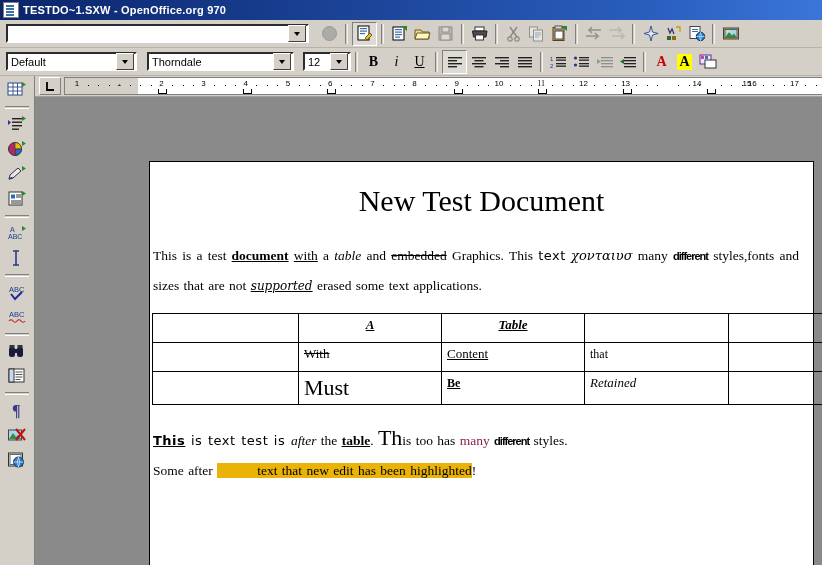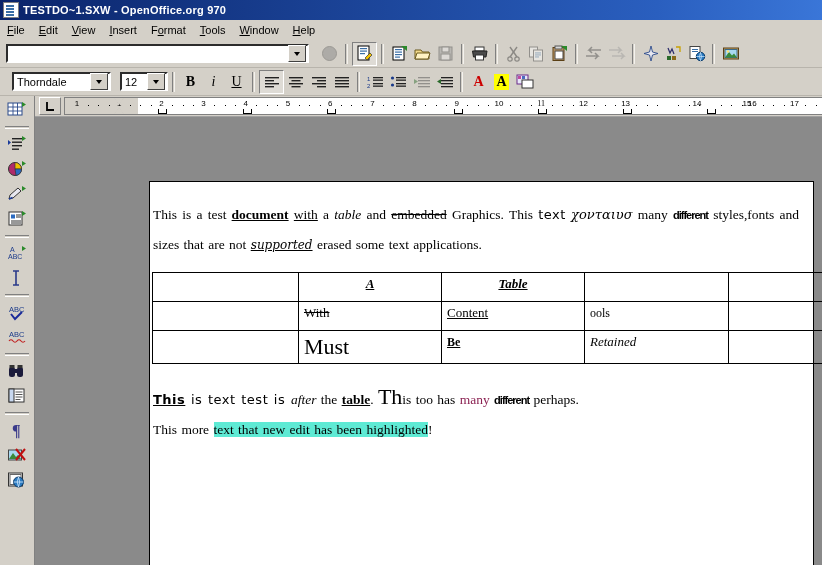--- a/index.html
+++ b/index.html
@@ -259,21 +259,21 @@
   .b  { font-weight: bold; text-decoration: underline; }
   .i  { font-style: italic; }
   .u  { text-decoration: underline; }
   .s  { text-decoration: line-through; }
   .mono { font-family: "DejaVu Sans", sans-serif; font-size: 13px; letter-spacing: .5px; }
   .greek { font-family: "DejaVu Serif", serif; font-style: italic; font-size: 13px; }
   .cond { font-family: "Liberation Sans Narrow", "Liberation Sans", sans-serif;
           font-weight: bold; font-size: 11px; letter-spacing: -1px; }
   .big { font-size: 22px; font-family: "Liberation Serif", serif; }
   .dkred { color: #8b2252; }
-  .hl { background: #5eead4; }
+  .hl { background: #eab308; padding-left: 40px; }
   .script { font-family: "DejaVu Serif", serif; font-style: italic; font-size: 12px;
             text-decoration: underline; }
 
   
   table.doctable {
     border-collapse: collapse;
     width: calc(100% - 4px);
     margin: 12px 2px 18px 2px;
     font-family: "Liberation Serif", serif;
     font-size: 13px;
@@ -296,30 +296,20 @@
 </head>
 <body>
 
 <div id="app">
 
   <div class="titlebar">
     <div class="ticon"></div>
     <div class="ttext">TESTDO~1.SXW - OpenOffice.org 970</div>
   </div>
 
-  <div class="menubar">
-    <div class="menuitem"><u>F</u>ile</div>
-    <div class="menuitem"><u>E</u>dit</div>
-    <div class="menuitem"><u>V</u>iew</div>
-    <div class="menuitem"><u>I</u>nsert</div>
-    <div class="menuitem">F<u>o</u>rmat</div>
-    <div class="menuitem"><u>T</u>ools</div>
-    <div class="menuitem"><u>W</u>indow</div>
-    <div class="menuitem"><u>H</u>elp</div>
-  </div>
 
   <div class="toolbar">
     <div class="combo" style="width:303px;margin-left:4px;">
       <div class="cval"></div>
       <div class="carrow">
           <i></i>
         </div>
     </div>
 
     <div class="tbtn dis" style="margin-left:9px">
@@ -443,21 +433,27 @@
       <svg width="18" height="17" viewBox="0 0 18 17">
         <rect x="1.5" y="3" width="15" height="11" fill="#c8a868" stroke="#5a3f14"></rect>
         <rect x="3" y="4.5" width="12" height="8" fill="#a8d8f0" stroke="#3a6a8a"></rect>
         <path d="M3 12.5 L7 7 L10 10.5 L12 8.5 L15 12.5 Z" fill="#3a8a3a"></path>
         <circle cx="6" cy="6.5" r="1.2" fill="#ffe070"></circle>
       </svg>
     </div>
   </div>
 
   <div class="toolbar">
-    <div class="combo" style="width:99px;margin-left:10px;">
+    <div class="combo" style="width:131px;margin-left:4px;">
+      <div class="cval">Default</div>
+      <div class="carrow">
+          <i></i>
+        </div>
+    </div>
+    <div class="combo" style="width:147px;margin-left:10px;">
       <div class="cval">Thorndale</div>
       <div class="carrow">
           <i></i>
         </div>
     </div>
     <div class="combo" style="width:48px;margin-left:9px;">
       <div class="cval">12</div>
       <div class="carrow">
           <i></i>
         </div>
@@ -777,51 +773,52 @@
             <div class="tabmark" style="left: 642px;"></div>
             <div class="indent-top" style="left: 49.2px;"></div>
             <div class="indent-bot" style="left: 49.2px;"></div>
           </div>
       </div>
 
       <div class="canvas">
         <div class="page">
           <div class="docbody">
 
+            <div class="doc-h1">New Test Document</div>
 
             <div class="para" id="para1"><span>This is  a  test </span><span class="b">document</span><span> </span><span class="u">with</span><span> a </span><span class="i">table</span><span> and </span><span class="s">embedded</span><span> Graphics. This </span><span class="mono">text</span><span> </span><span class="greek">χονταιυσ</span><span> many </span><span class="cond">different</span><span> styles,fonts and sizes  that are not </span><span class="script">supported</span><span> erased some text applications.</span></div>
 
             <table class="doctable">
               <tbody id="doctable-body">
                   <tr>
                     <td class="c1"><span></span></td>
                     <td class="c2 tcenter"><span class="b i">A</span></td>
                     <td class="c3 tcenter"><span class="b i">Table</span></td>
                     <td class="c4"><span></span></td>
                     <td class="c5"><span></span></td>
                   </tr>
                   <tr>
                     <td class="c1"><span></span></td>
                     <td class="c2"><span class="s">With</span></td>
                     <td class="c3"><span class="u">Content</span></td>
-                    <td class="c4"><span class="cell-sm">ools</span></td>
+                    <td class="c4"><span class="cell-sm">that</span></td>
                     <td class="c5"><span></span></td>
                   </tr>
                   <tr>
                     <td class="c1"><span></span></td>
                     <td class="c2"><span class="big">Must</span></td>
                     <td class="c3"><span class="b cell-sm">Be</span></td>
                     <td class="c4"><span class="i">Retained</span></td>
                     <td class="c5"><span></span></td>
                   </tr>
                 </tbody>
             </table>
 
-            <div class="para nj" id="para2"><span class="b mono">This</span><span class="mono"> is text test is </span><span class="i">after</span><span> the </span><span class="b">table</span><span>.  </span><span class="big">Th</span><span>is too has </span><span class="dkred">many</span><span> </span><span class="cond">different</span><span> perhaps.</span></div>
-            <div class="para nj" id="para3"><span>This more </span><span class="hl">text that new edit has been highlighted</span><span>!</span></div>
+            <div class="para nj" id="para2"><span class="b mono">This</span><span class="mono"> is text test is </span><span class="i">after</span><span> the </span><span class="b">table</span><span>.  </span><span class="big">Th</span><span>is too has </span><span class="dkred">many</span><span> </span><span class="cond">different</span><span> styles.</span></div>
+            <div class="para nj" id="para3"><span>Some after </span><span class="hl">text that new edit has been highlighted</span><span>!</span></div>
 
           </div>
         </div>
       </div>
 
     </div>
   </div>
 </div>
 
 </body></html>

